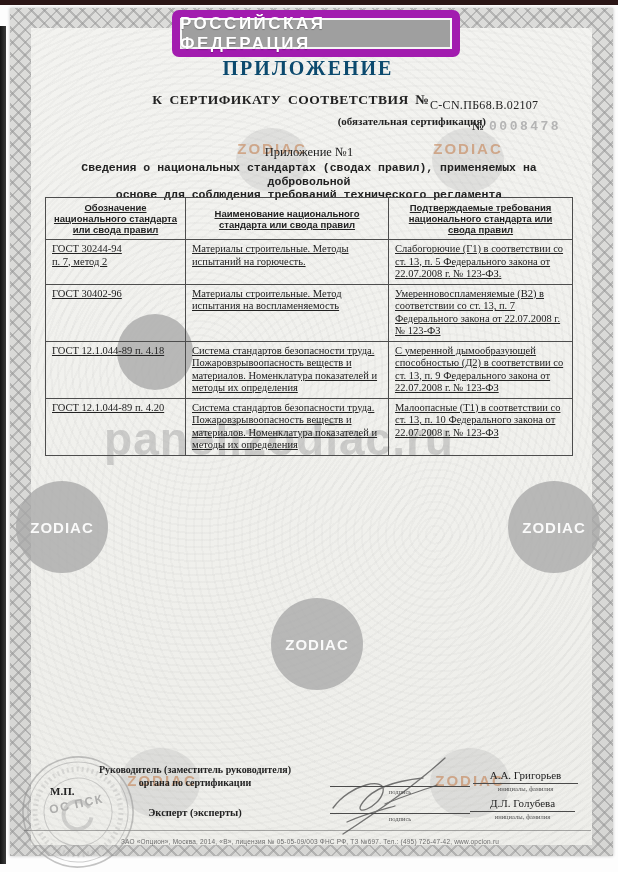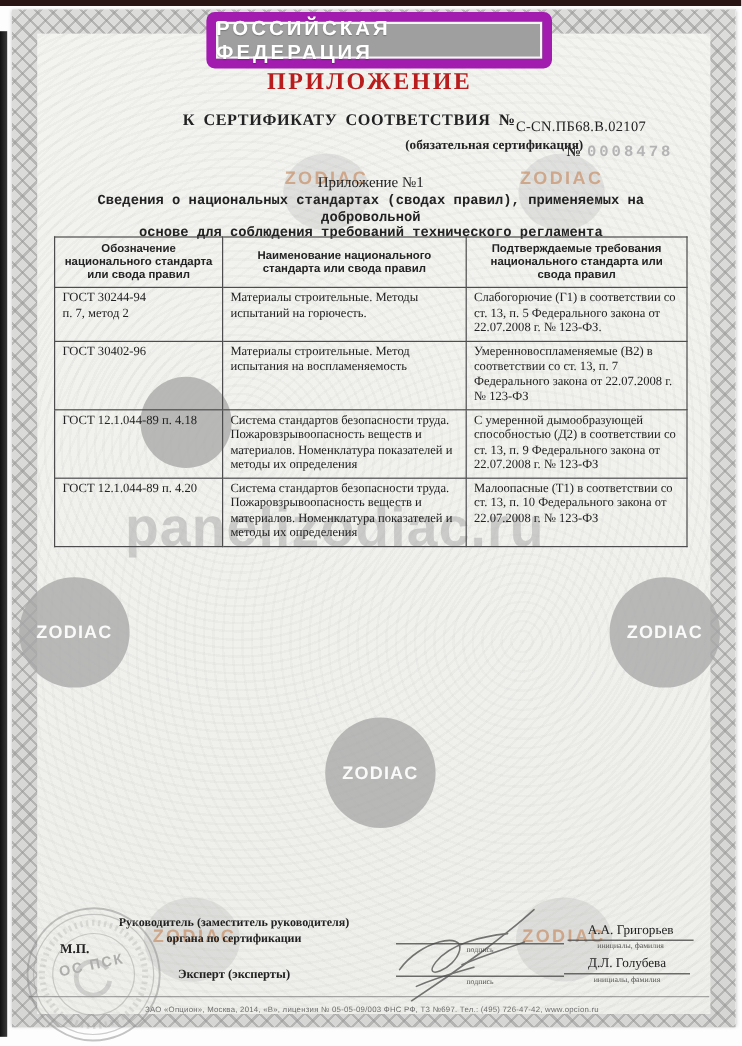--- a/index.html
+++ b/index.html
@@ -38,40 +38,40 @@
 
   
   .banner{position:absolute;left:172px;top:10px;width:272px;height:31px;z-index:4;
           background:#9f9f9f;border:8px solid #a21caf;border-radius:7px;
           box-shadow:inset 0 0 0 2px rgba(255,255,255,.9);
           display:flex;align-items:center;justify-content:center;}
   .banner span{font-family:"Liberation Sans",sans-serif;font-weight:bold;font-size:17px;
                letter-spacing:2.5px;color:#fff;text-shadow:0 1px 1px rgba(0,0,0,.25);}
   .z2{z-index:2;}
   .title{position:absolute;left:0;top:57px;width:616px;text-align:center;
-         font-size:20px;font-weight:bold;letter-spacing:2px;color:#b91c1c;}
+         font-size:20px;font-weight:bold;letter-spacing:2px;color:#0c4a6e;}
   .subtitle{position:absolute;left:96px;top:92px;width:390px;text-align:center;
             font-size:13.5px;font-weight:bold;letter-spacing:.5px;word-spacing:3px;}
   .cert-number{position:absolute;left:430px;top:98px;font-size:12px;letter-spacing:.3px;}
   .cert-type{position:absolute;left:96px;top:115px;width:390px;text-align:right;
              font-size:11px;font-weight:bold;}
   .blank-no{position:absolute;left:472px;top:119px;font-size:12px;font-weight:bold;color:#2e2e2e;}
   .blank-no .digits{font-family:Liberation Mono, monospace;font-weight:bold;font-size:13px;
                     letter-spacing:2.5px;color:#b4b4b4;margin-left:5px;}
 
   .annex-title{position:absolute;left:49px;top:145px;width:520px;text-align:center;
                font-size:12.5px;font-weight:normal;}
   .annex-desc{position:absolute;left:45px;top:161px;width:528px;text-align:center;
               font-size:11.5px;font-weight:bold;line-height:13.5px;font-family:Liberation Mono, monospace;}
 
   
   table.standards{position:absolute;left:45px;top:197px;width:527px;z-index:2;
                   border-collapse:collapse;table-layout:fixed;background:transparent;}
   table.standards th, table.standards td{border:1px solid #4d4d4d;vertical-align:top;
-                  padding:3px 6px;}
+                  padding:3px 6px;text-decoration:underline;}
   table.standards th{font-family:"Liberation Sans",sans-serif;font-weight:bold;font-size:9.5px;
                   line-height:11px;text-align:center;vertical-align:middle;padding:4px 6px;}
   table.standards td{font-size:10.5px;line-height:12.5px;}
   .c-designation{white-space:pre-line;}
   .col1{width:140px;} .col2{width:203px;} .col3{width:184px;}
   .head-role{position:absolute;left:95px;top:764px;width:200px;text-align:center;
              font-size:10px;font-weight:bold;line-height:12.5px;z-index:3;}
   .mp{position:absolute;left:50px;top:785px;font-size:11px;font-weight:bold;z-index:3;}
   .expert-role{position:absolute;left:95px;top:807px;width:200px;text-align:center;
                font-size:10.5px;font-weight:bold;z-index:3;}

